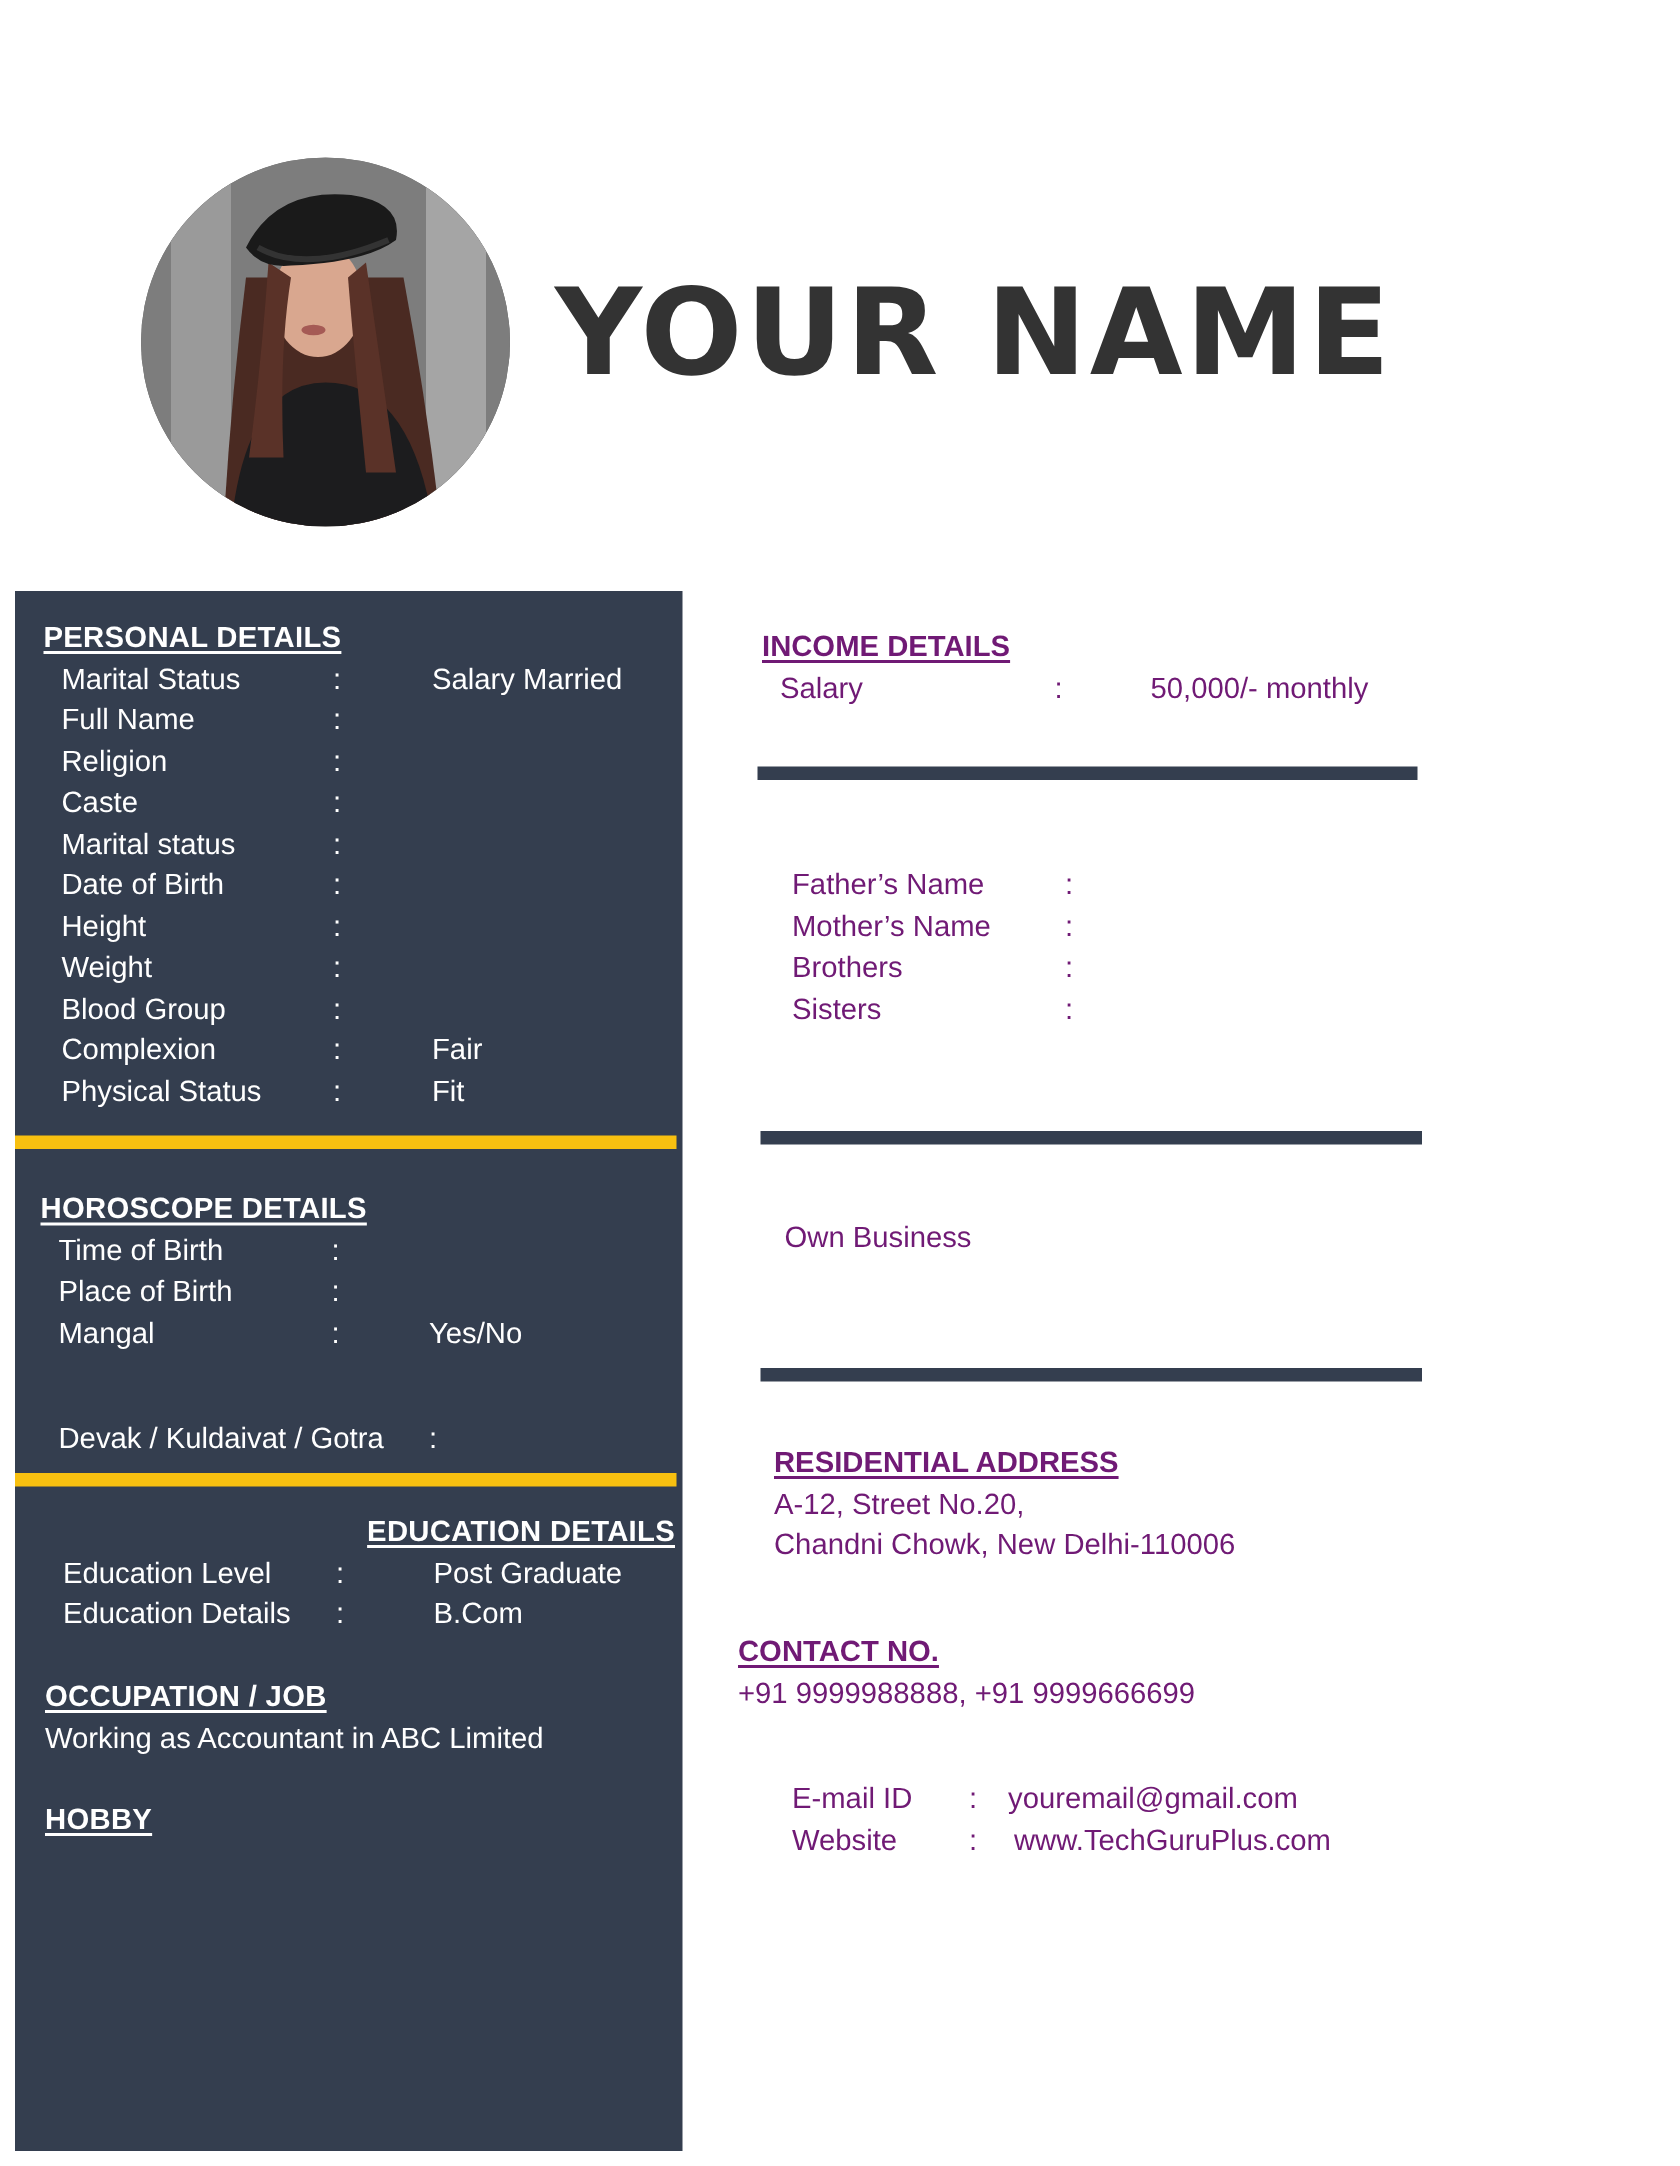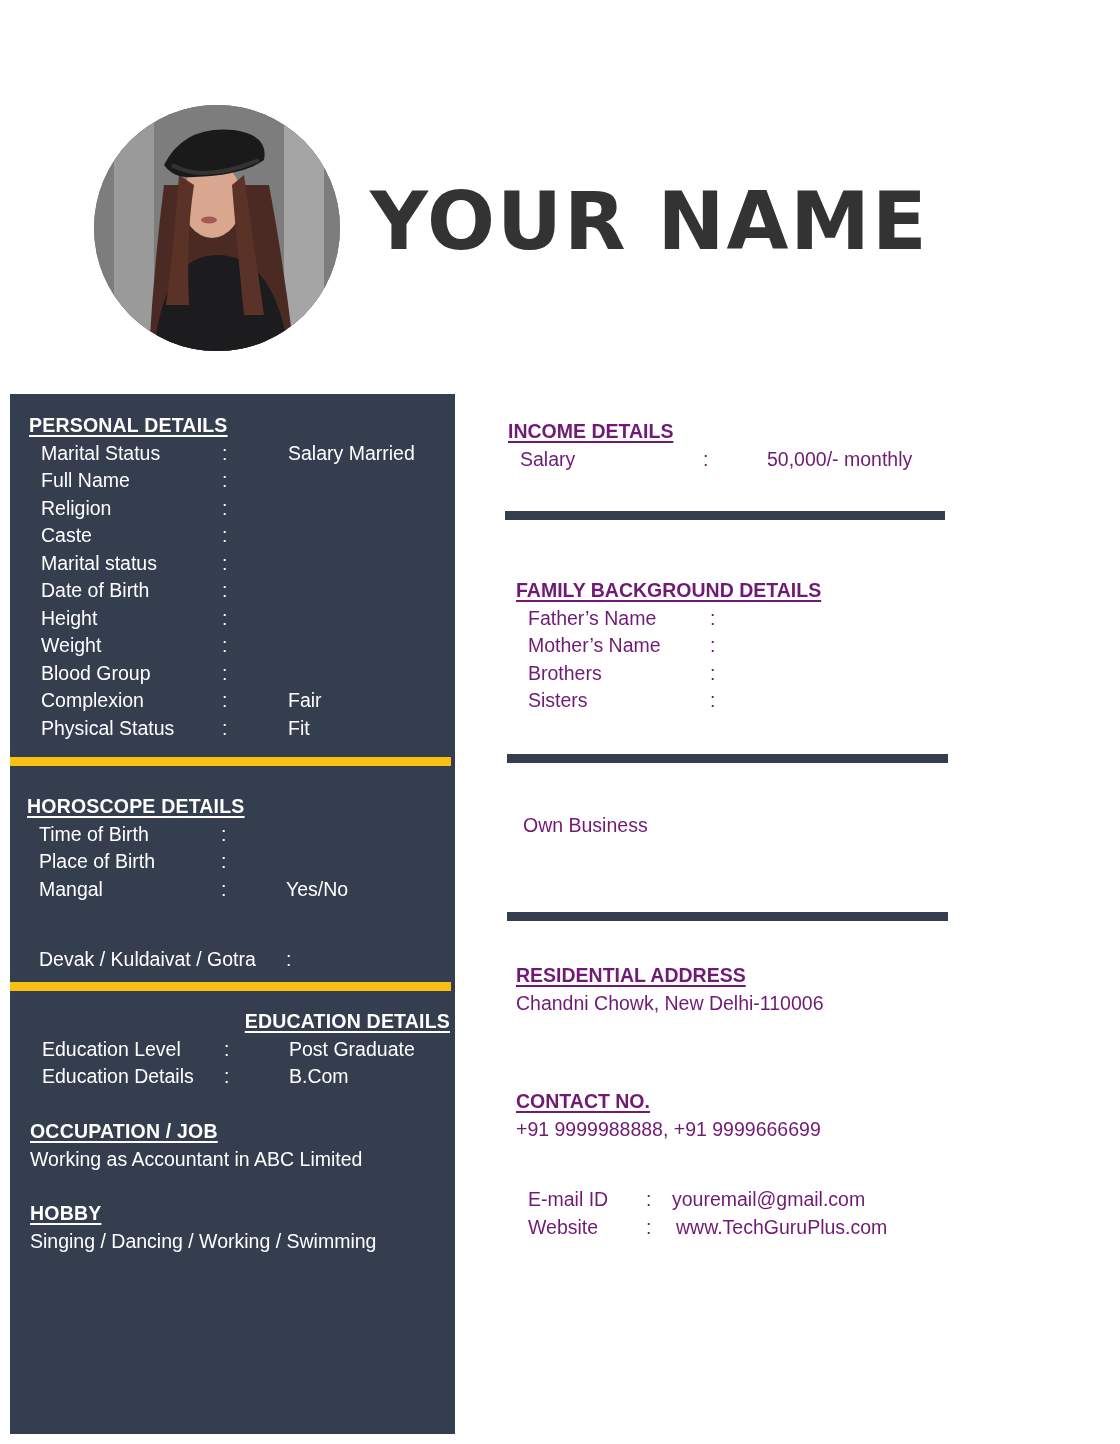--- a/index.html
+++ b/index.html
@@ -166,36 +166,34 @@
     </div>
 </div>
 
 <div class="sec" style="left:30px; top:1118px; width:420px;">
   <div class="hdr">OCCUPATION / JOB</div>
   <div>Working as Accountant in ABC Limited</div>
 </div>
 
 <div class="sec" style="left:30px; top:1200px; width:420px;">
   <div class="hdr">HOBBY</div>
-  <div>Singing / Dancing / Working / Swimming</div>
 </div>
 
 <div class="rsec" style="left:508px; top:418px; width:440px;">
   <div class="hdr">INCOME DETAILS</div>
   <div class="row">
       <span class="lbl">Salary</span>
       <span class="col" style="left:195px">:</span>
       <span class="val" style="left:259px">50,000/- monthly</span>
     </div>
 </div>
 
 <div class="divider" style="left:505px; top:511px; width:440px;"></div>
 
 <div class="rsec" style="left:516px; top:577px; width:440px;">
-  <div class="hdr">FAMILY BACKGROUND DETAILS</div>
   <div class="row">
       <span class="lbl">Father’s Name</span>
       <span class="col" style="left:194px">:</span>
     </div>
   <div class="row">
       <span class="lbl">Mother’s Name</span>
       <span class="col" style="left:194px">:</span>
     </div>
   <div class="row">
       <span class="lbl">Brothers</span>
@@ -210,24 +208,25 @@
 <div class="divider" style="left:507px; top:754px; width:441px;"></div>
 
 <div class="rsec" style="left:523px; top:812px; width:420px;">
   <div>Own Business</div>
 </div>
 
 <div class="divider" style="left:507px; top:912px; width:441px;"></div>
 
 <div class="rsec" style="left:516px; top:962px; width:440px;">
   <div class="hdr">RESIDENTIAL ADDRESS</div>
+  <div>A-12, Street No.20,</div>
   <div>Chandni Chowk, New Delhi-110006</div>
 </div>
 
-<div class="rsec" style="left:516px; top:1088px; width:440px;">
+<div class="rsec" style="left:492px; top:1088px; width:440px;">
   <div class="hdr">CONTACT NO.</div>
   <div>+91 9999988888, +91 9999666699</div>
 </div>
 
 <div class="rsec" style="left:516px; top:1186px; width:440px;">
   <div class="row">
       <span class="lbl">E-mail ID</span>
       <span class="col" style="left:130px">:</span>
       <span class="val" style="left:156px">youremail@gmail.com</span>
     </div>

